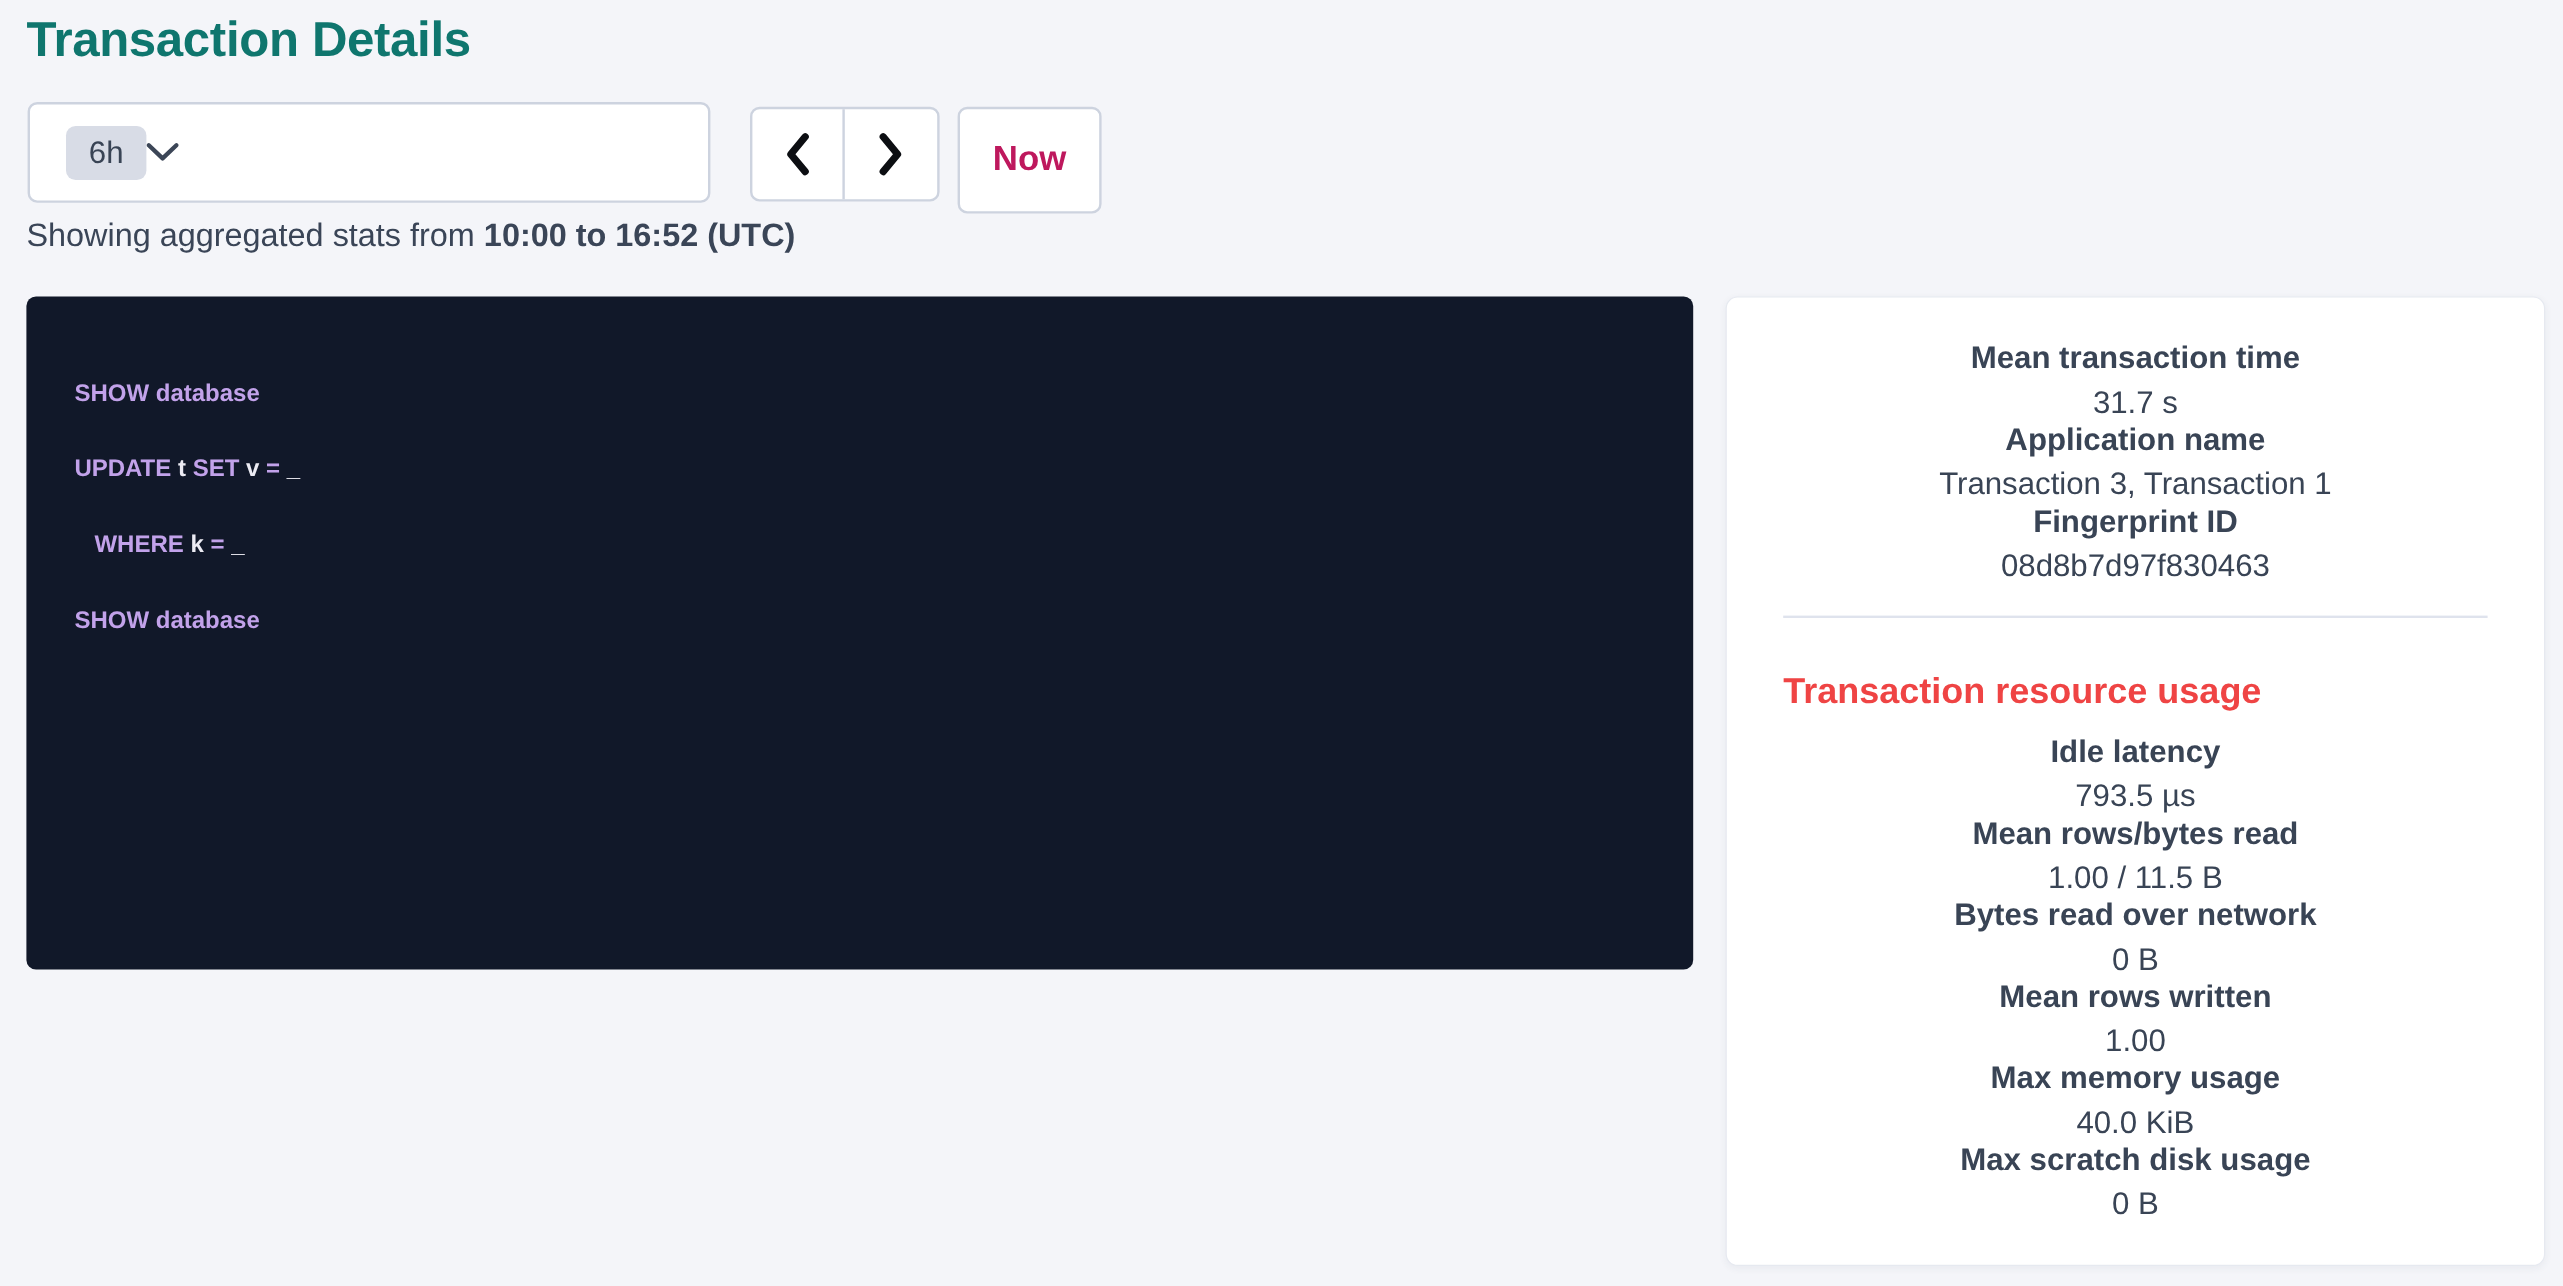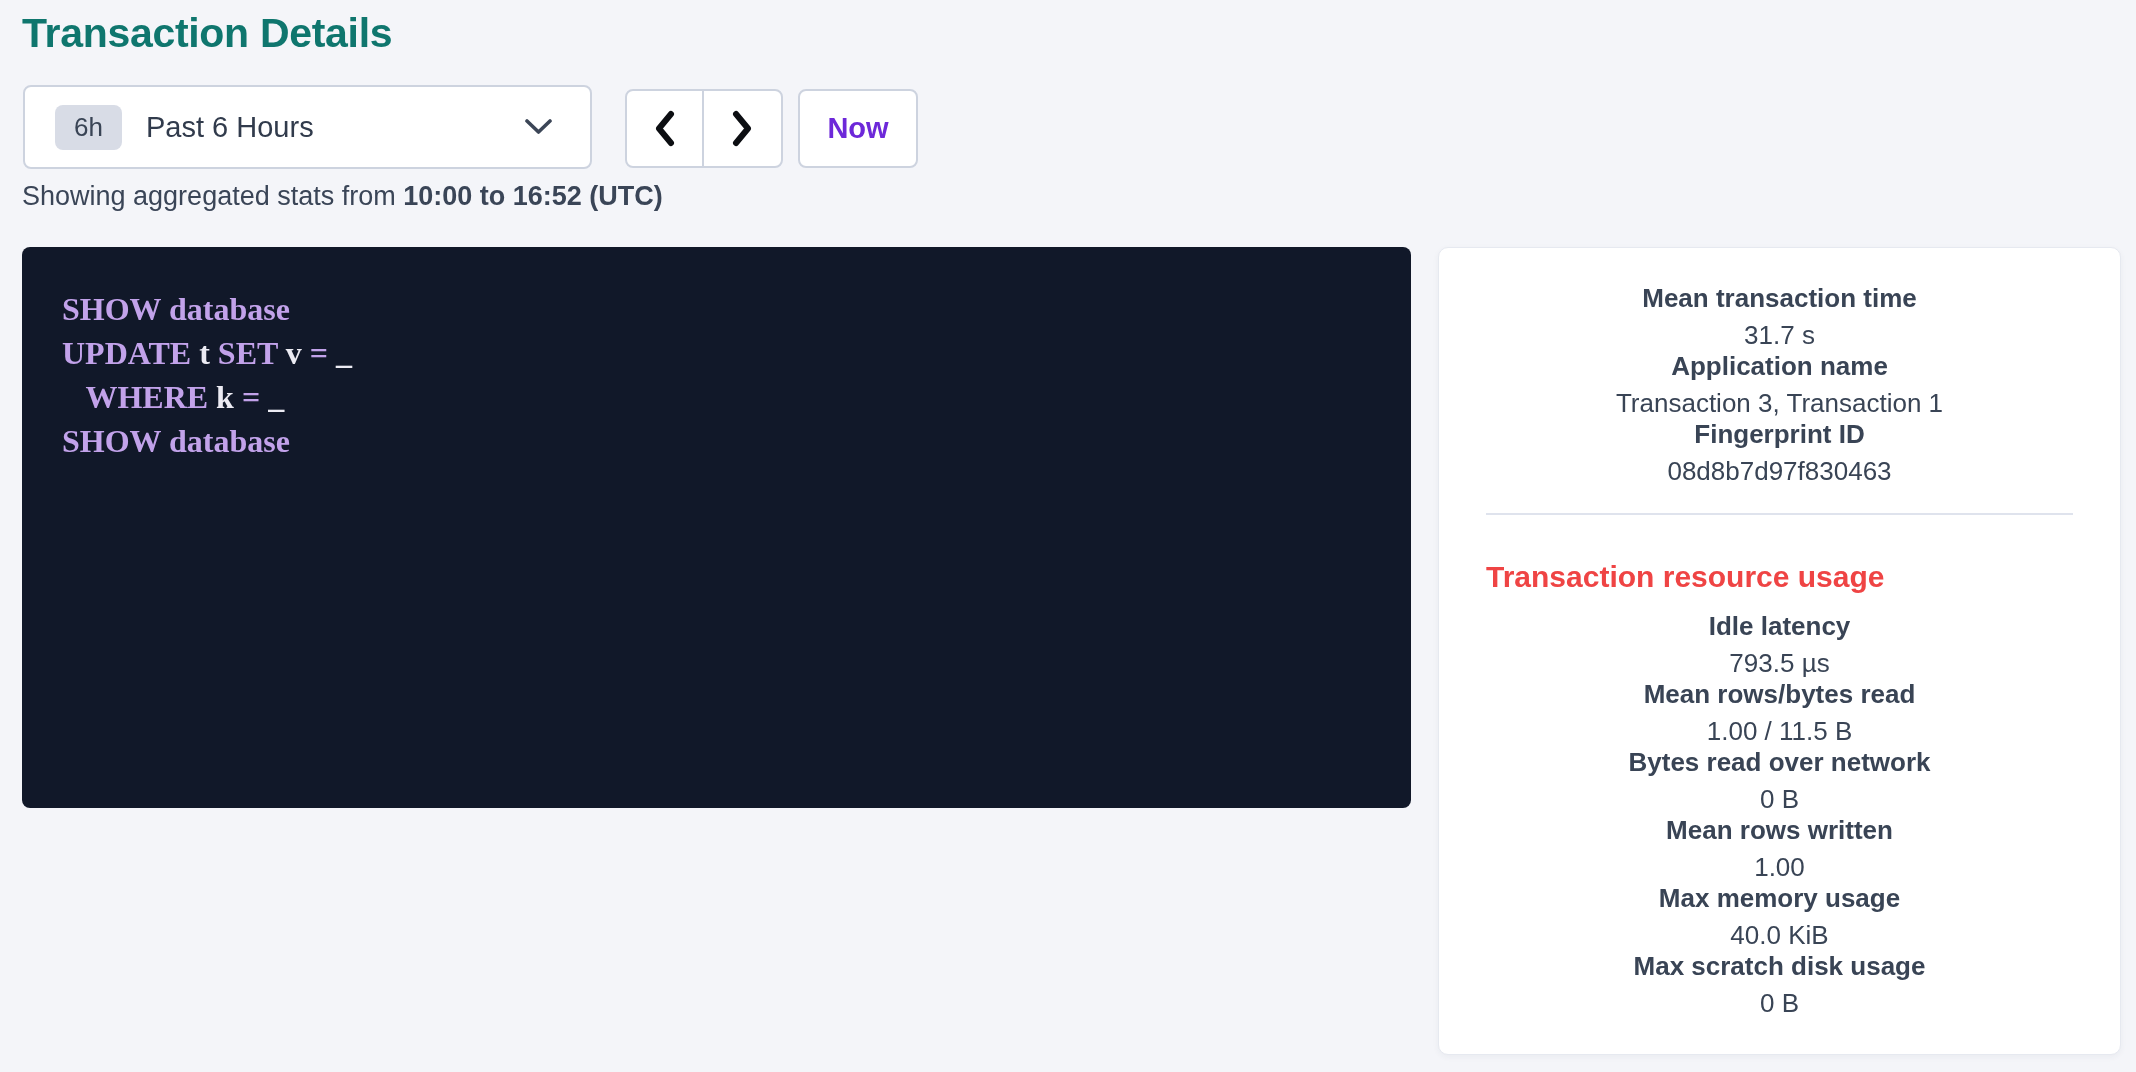--- a/index.html
+++ b/index.html
@@ -51,48 +51,48 @@
   }
   .nav-btn {
     flex:1 1 50%;
     display:flex; align-items:center; justify-content:center;
     background:transparent; border:none; cursor:pointer;
   }
   .nav-btn:first-child { border-right:2px solid #cdd3df; }
 
   .now-btn {
     position:absolute; left:798px; top:89px;
-    width:120px; height:79px;
+    width:120px; height:89px;
     background:#ffffff;
     border:2px solid #cdd3df; border-radius:8px;
     font-family:"Liberation Sans", sans-serif;
-    font-size:29px; font-weight:700; color:#6d28d9;
+    font-size:29px; font-weight:700; color:#be185d;
     display:flex; align-items:center; justify-content:center;
     cursor:pointer;
   }
 
   .subtitle {
     position:absolute; left:22px; top:181px;
     font-size:27px; color:#3a4557;
   }
   .subtitle b { font-weight:700; }
 
   
   .sql-box {
     position:absolute; left:22px; top:247px;
     width:1389px; height:561px;
     background:var(--sql-bg, #111829);
     border-radius:8px;
     padding:40px 40px;
     overflow:hidden;
   }
   .code-line {
-    font-family:Liberation Serif, serif;
-    font-size:32px; line-height:44px;
-    white-space:pre; font-weight:700;
+    font-family:Liberation Sans, sans-serif;
+    font-size:20px; line-height:44px;
+    white-space:pre; font-weight:700;margin-top:19px;
   }
   .kw { color:var(--kw-color, #c2a2ea); }
   .pl { color:var(--pl-color, #ecebf3); }
 
   
   .summary-card {
     position:absolute; left:1438px; top:247px;
     width:683px; height:808px;
     background:#ffffff;
     border:1px solid #e6e9f0; border-radius:10px;
@@ -116,21 +116,20 @@
     font-size:30px; font-weight:700; color:#ef4444;
   }
 </style>
 </head>
 <body>
 
 <h1 class="page-title">Transaction Details</h1>
 
 <div class="time-picker">
   <span class="time-badge">6h</span>
-  <span class="time-label">Past 6 Hours</span>
   <svg class="chev-down" width="27" height="16" viewBox="0 0 27 16">
     <polyline points="2,2 13.5,13 25,2" fill="none" stroke="#3c4657" stroke-width="3.6" stroke-linecap="round" stroke-linejoin="round"></polyline>
   </svg>
 </div>
 
 <div class="nav-group">
   <button class="nav-btn">
     <svg width="23" height="37" viewBox="0 0 23 37">
       <polyline points="18,4 6,18.5 18,33" fill="none" stroke="#0c0e12" stroke-width="6" stroke-linecap="round" stroke-linejoin="round"></polyline>
     </svg>

